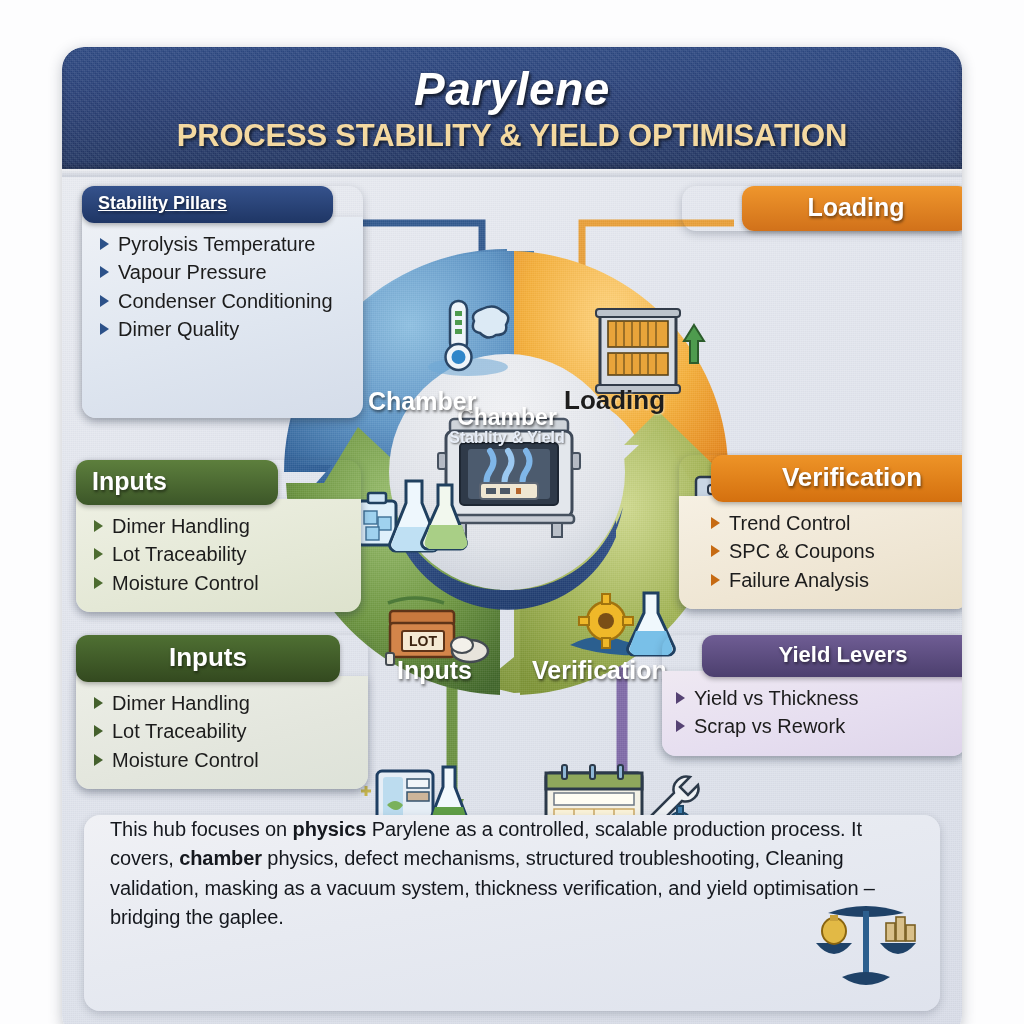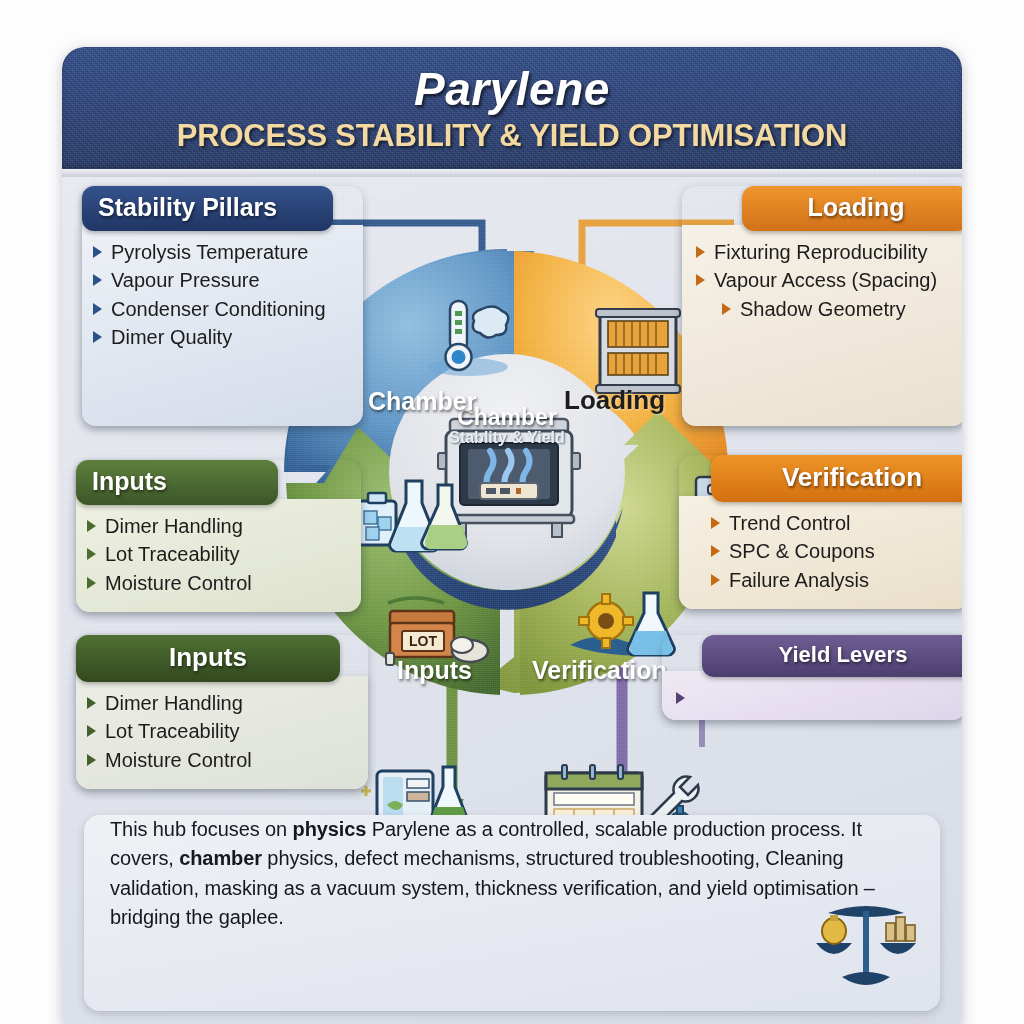--- a/index.html
+++ b/index.html
@@ -96,38 +96,39 @@
   .panel-hd{
     border-radius:12px;
     padding:7px 16px 9px;
     font-weight:bold;color:#fff;
     text-shadow:1px 2px 3px rgba(0,0,0,.5);
     position:relative;z-index:3;
     box-shadow:0 2px 5px rgba(0,0,0,.3);
   }
   .panel-bd{
     border-radius:0 0 14px 14px;
-    padding:12px 11px 14px;
+    padding:12px 18px 14px;
     position:relative;margin-top:-6px;z-index:2;
     box-shadow:0 3px 8px rgba(40,50,70,.22);
   }
   .panel-bd ul{list-style:none;margin:0;padding:0;}
   .panel-bd li{
     font-size:20px;color:#1c1c1c;line-height:1.32;
     display:flex;align-items:flex-start;gap:9px;margin:2px 0;
   }
   .bullet{flex:0 0 auto;margin-top:7px;
     width:0;height:0;border-left:9px solid currentColor;
     border-top:6px solid transparent;border-bottom:6px solid transparent;}
 
   
   #p-stability{left:20px;top:139px;width:281px;}
   #p-stability .panel-hd{
-    width:219px;font-size:25px;
+    width:219px;font-size:18px;
     background:linear-gradient(180deg,#35528c,#1f3665);
+    text-decoration:underline;
   }
   #p-stability .panel-bd{
     background:linear-gradient(165deg,#eef1f6 0%,#dfe6f0 55%,#d4dce9 100%);
     min-height:175px;
   }
   #p-stability .bullet{color:#2c5189;}
 
   
   #p-loading{left:620px;top:139px;width:284px;}
   #p-loading .panel-hd{
@@ -468,36 +469,20 @@
           <li>
               <span class="bullet"></span>
               <span>Dimer Quality</span>
             </li>
         </ul>
       </div>
     </div>
 
     <div class="panel" id="p-loading">
       <div class="panel-hd">Loading</div>
-      <div class="panel-bd">
-        <ul>
-          <li>
-              <span class="bullet"></span>
-              <span>Fixturing Reproducibility</span>
-            </li>
-          <li>
-              <span class="bullet"></span>
-              <span>Vapour Access (Spacing)</span>
-            </li>
-          <li>
-              <span class="bullet"></span>
-              <span>Shadow Geometry</span>
-            </li>
-        </ul>
-      </div>
     </div>
 
     <div class="panel" id="p-inputs1">
       <div class="panel-hd">Inputs</div>
       <div class="panel-bd">
         <ul>
           <li>
               <span class="bullet"></span>
               <span>Dimer Handling</span>
             </li>
@@ -552,20 +537,25 @@
         </ul>
       </div>
     </div>
 
     <div class="panel" id="p-yield">
       <div class="panel-hd">Yield Levers</div>
       <div class="panel-bd">
         <ul>
           <li>
               <span class="bullet"></span>
+              <span>Yield vs Thickness</span>
+            </li>
+          <li>
+              <span class="bullet"></span>
+              <span>Scrap vs Rework</span>
             </li>
         </ul>
       </div>
     </div>
 
     <div class="footer">
       <div class="footer-body">
         <span>This hub focuses on </span><b>physics</b><span> Parylene as a controlled, scalable production process. It covers, </span><b>chamber</b><span> physics, defect mechanisms, structured troubleshooting, Cleaning validation, masking as a vacuum system, thickness verification, and yield optimisation – bridging the gap</span><span>lee.</span>
       </div>
       <svg class="scales" viewBox="0 0 116 104">

